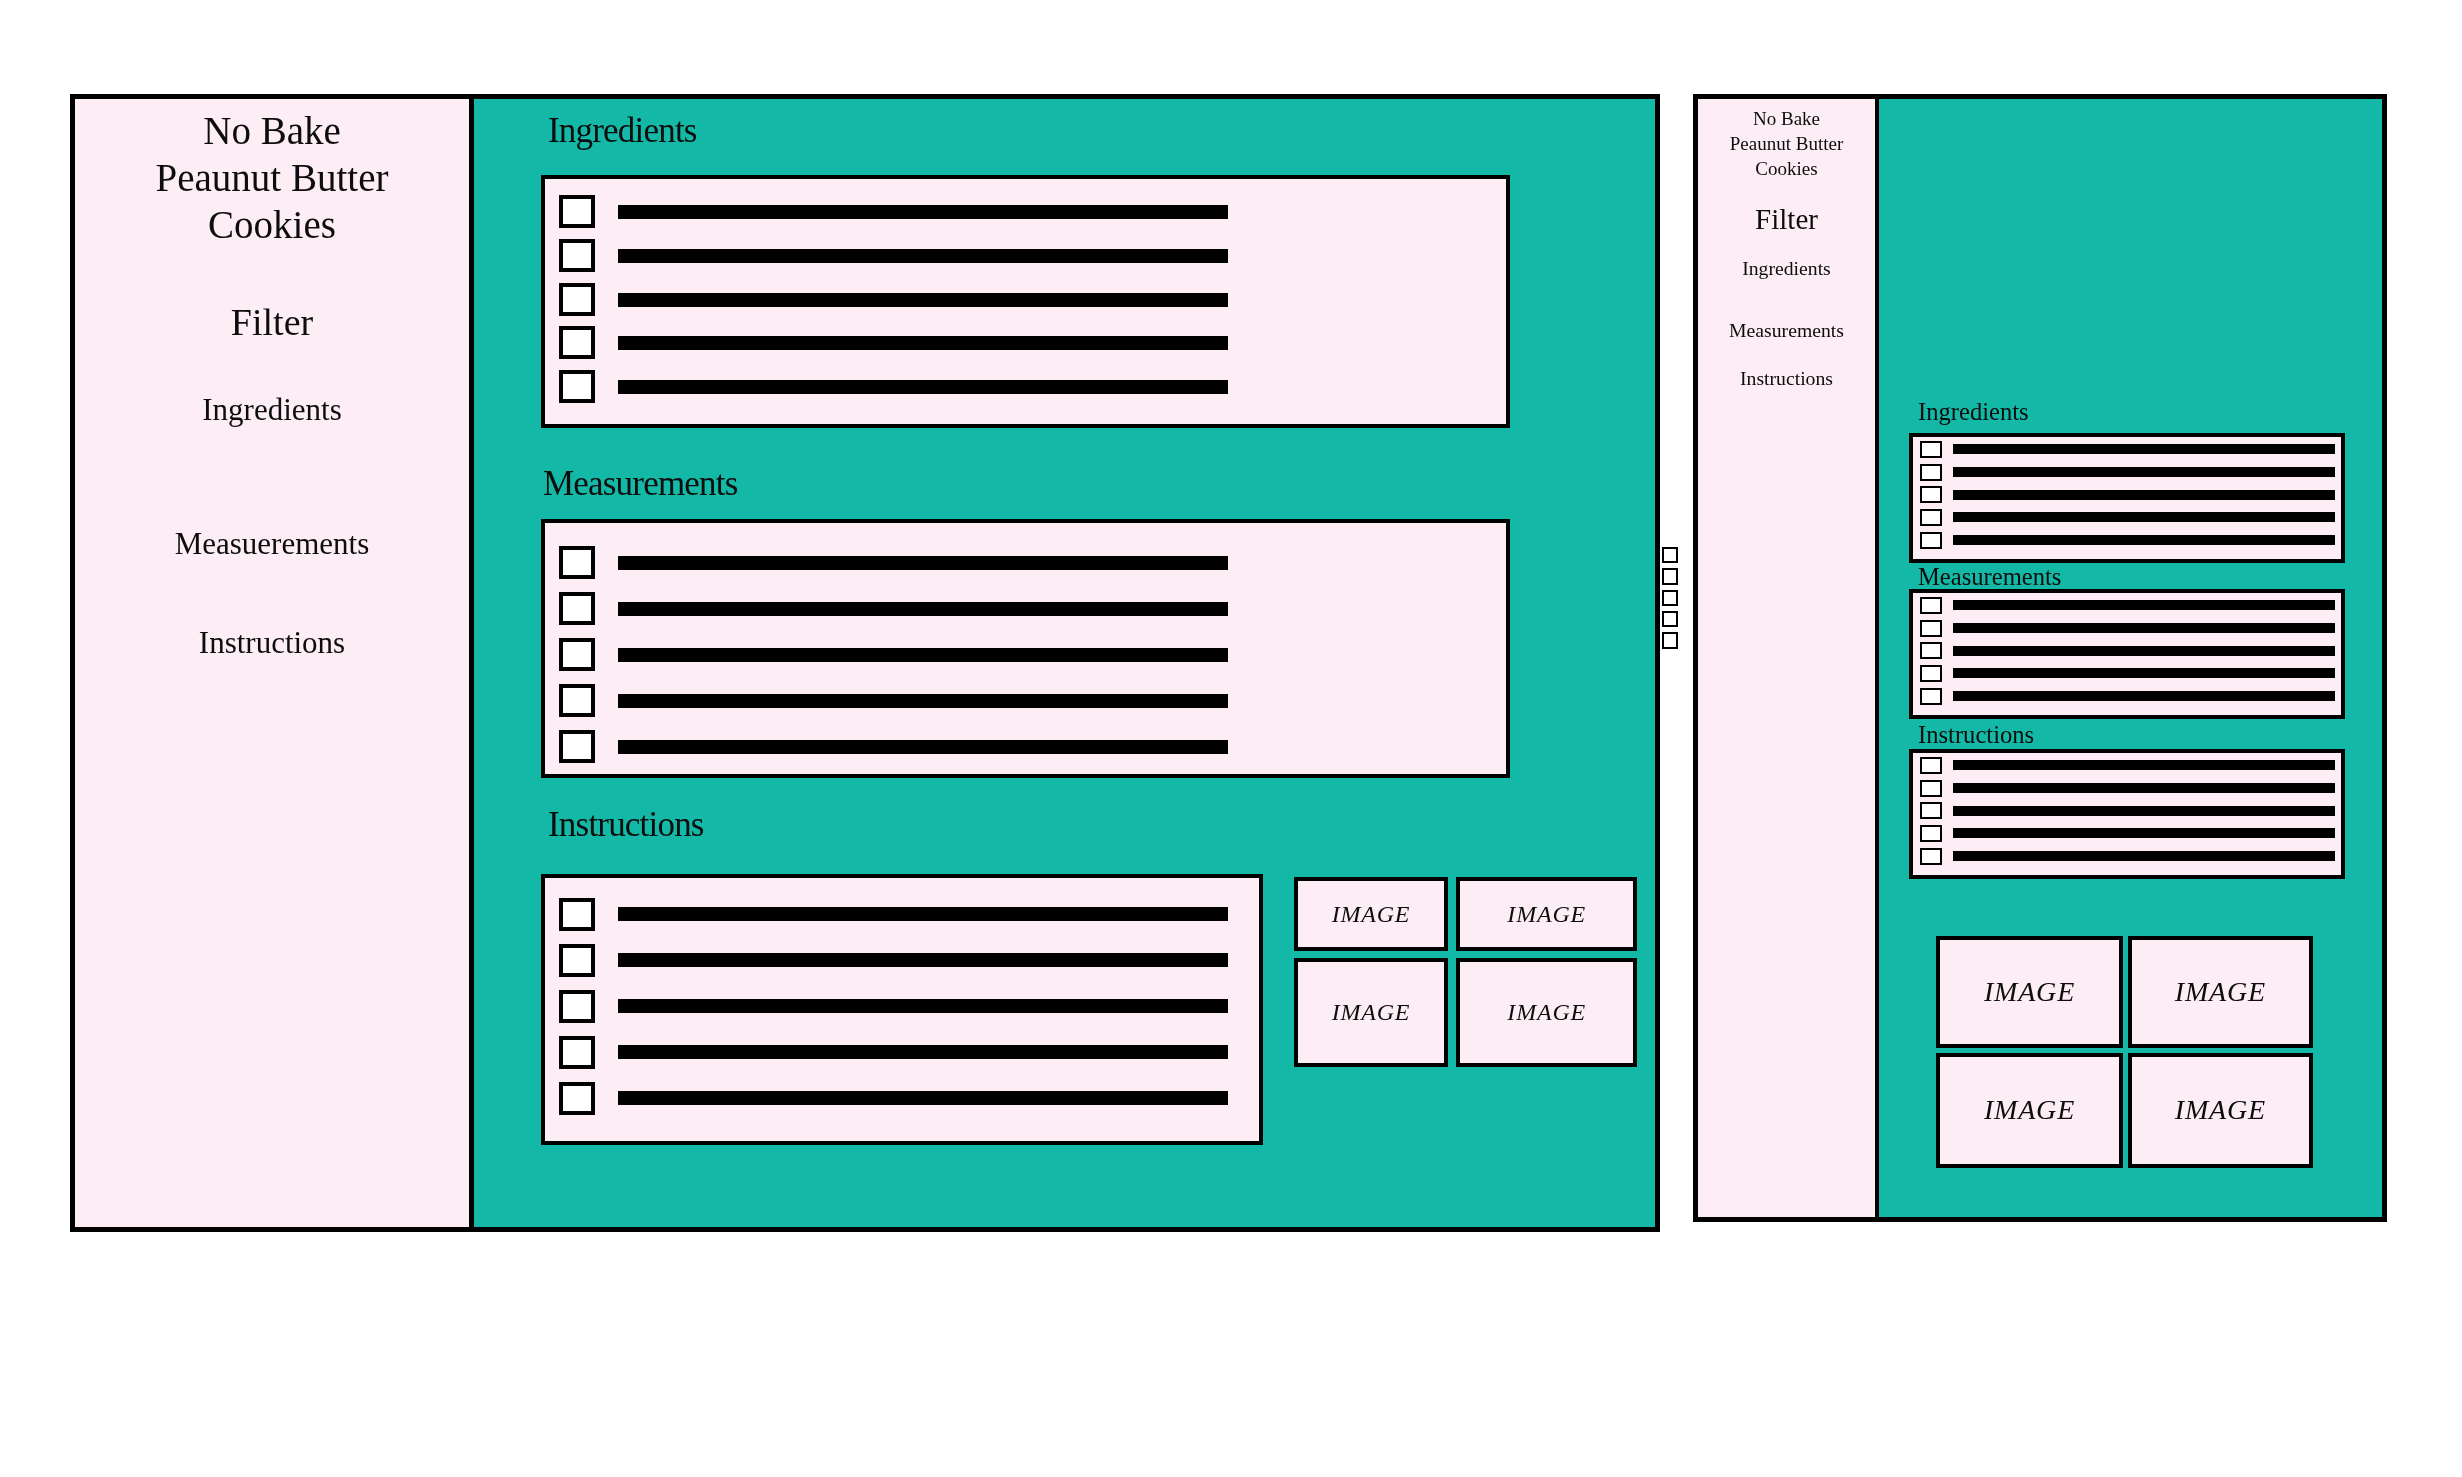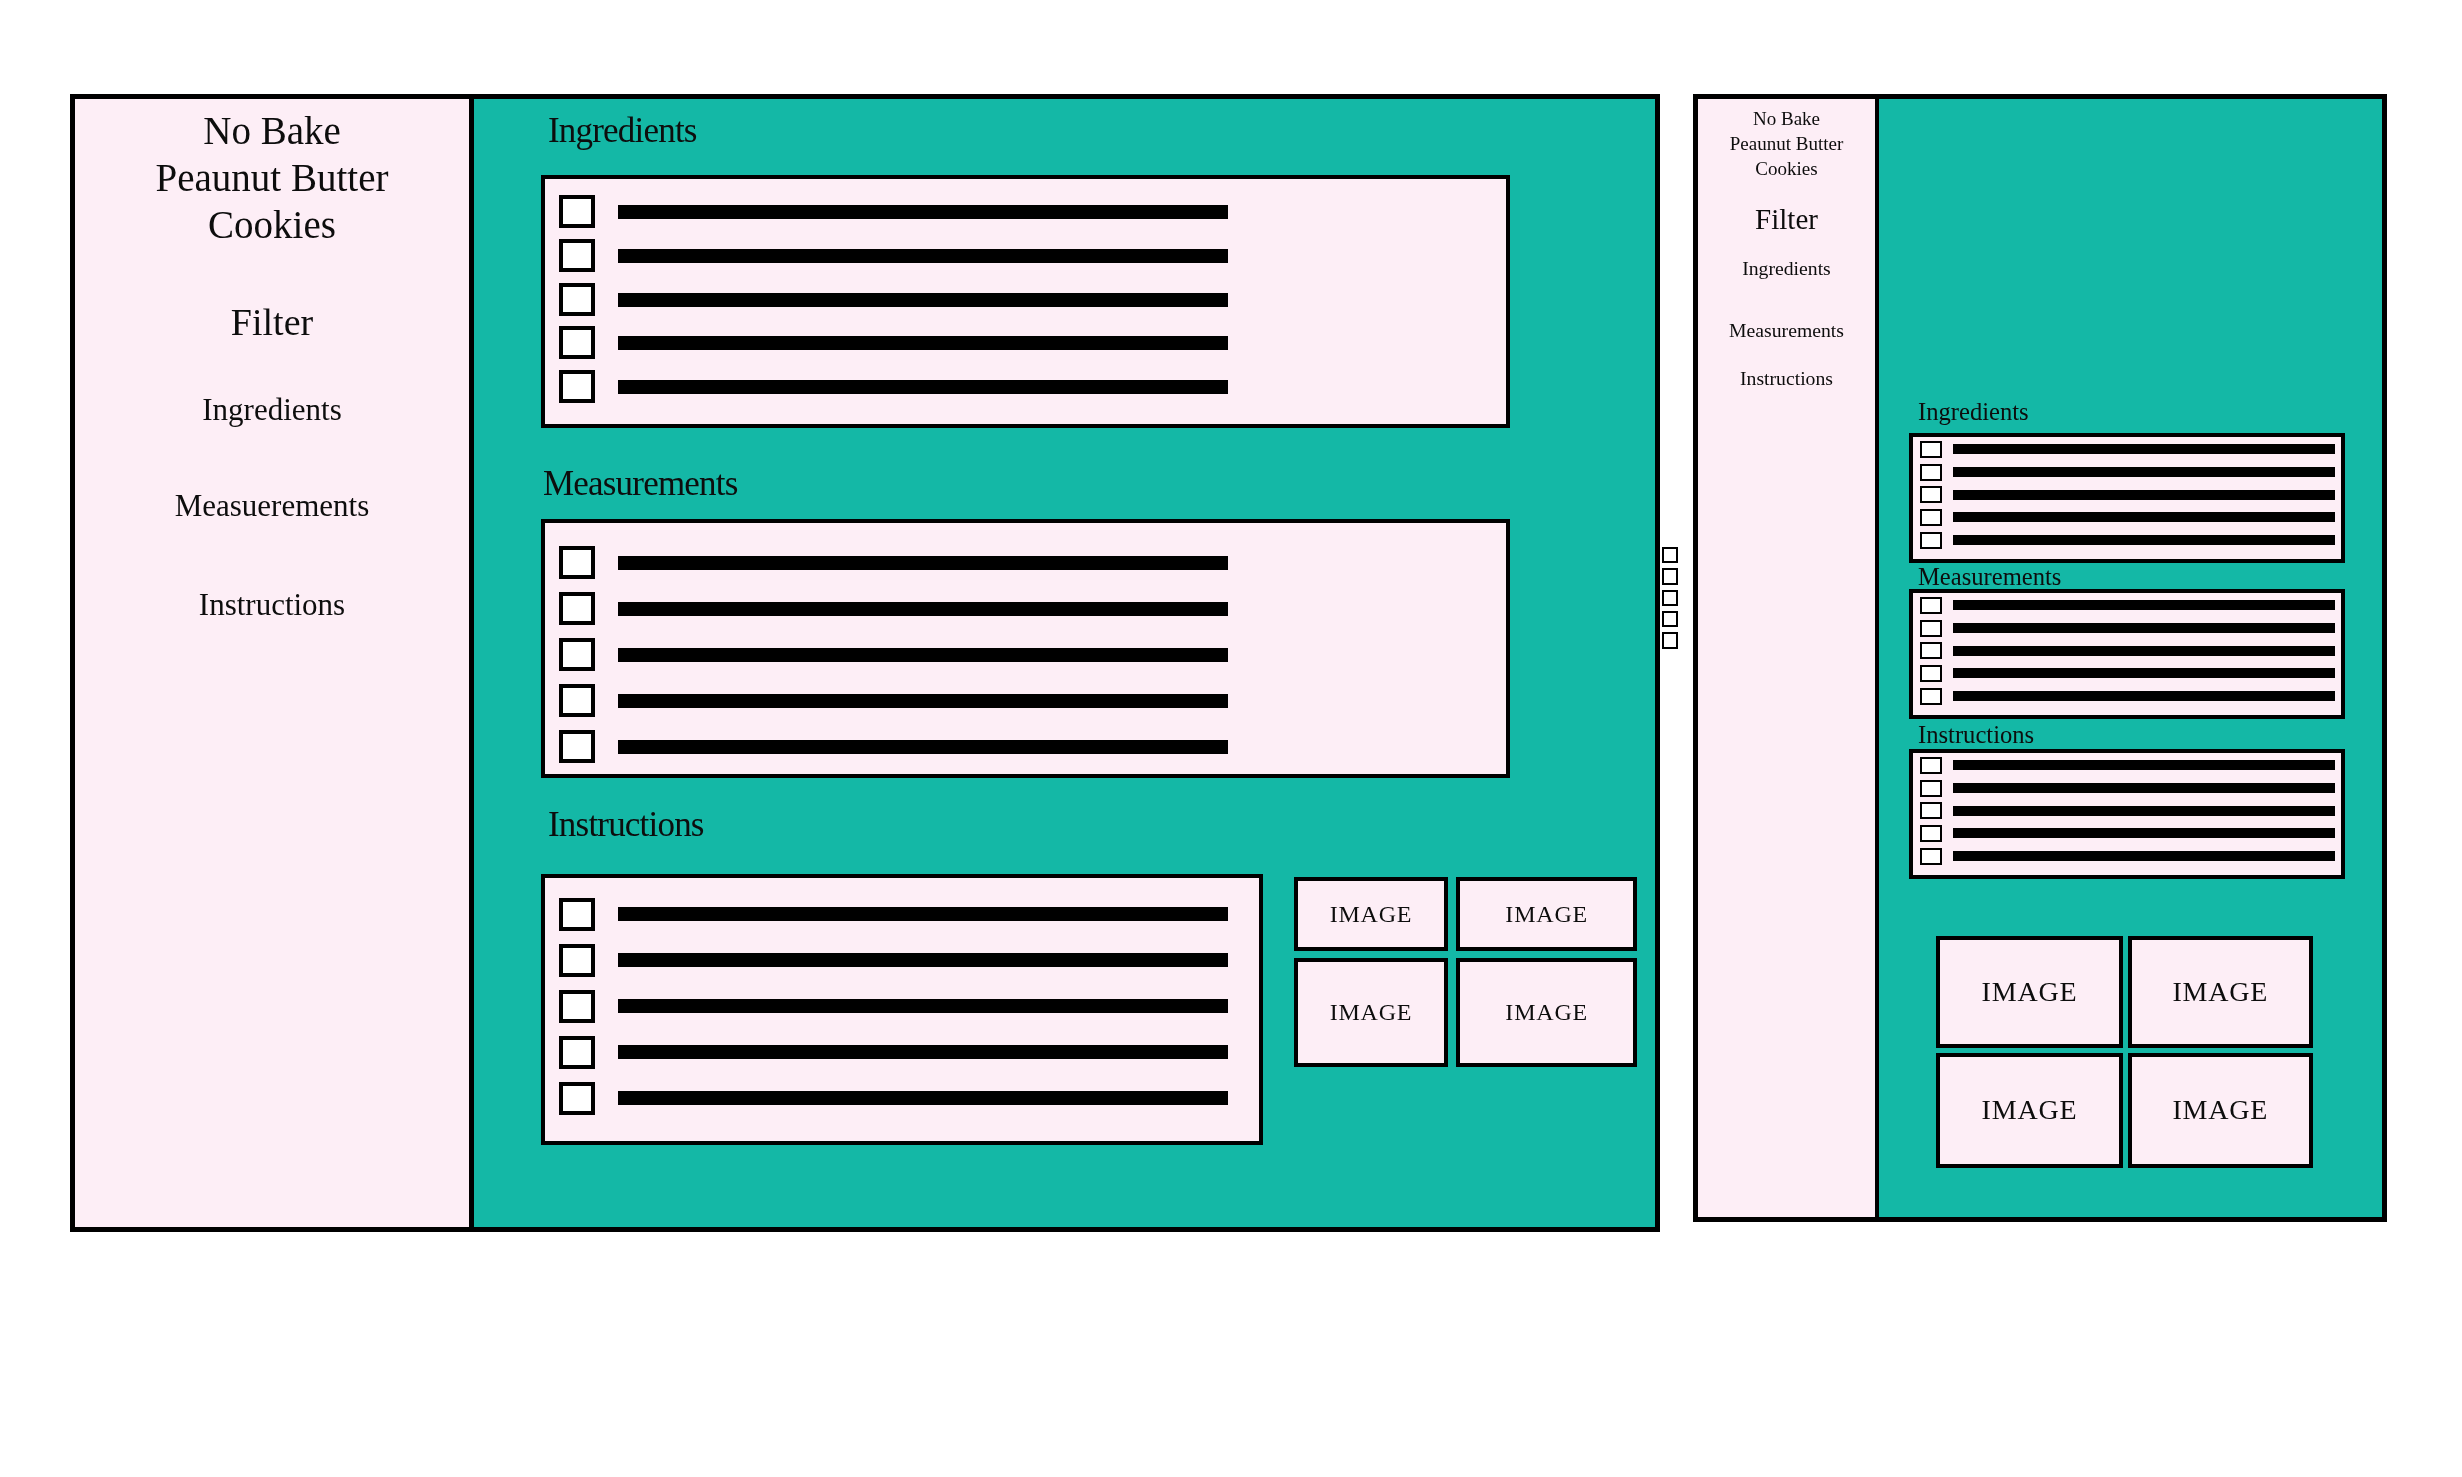--- a/index.html
+++ b/index.html
@@ -8,36 +8,36 @@
     font-family:"Liberation Serif", serif; color:#0d0d0d; overflow:hidden;
   }
   .panel { position:absolute; border:5.7px solid #000; box-sizing:border-box; display:flex; background:#14b8a6; }
   
   .dp { left:70px; top:94px; width:1590px; height:1138px; }
   .dp-sidebar { width:399px; flex-shrink:0; border-right:5.7px solid #000; background:#fdeef6; box-sizing:border-box; text-align:center; }
   .dp-title { padding-top:8.2px; font-size:39px; line-height:47px; }
   .dp-filter { margin-top:51px; font-size:38px; line-height:46px; }
   .dp-nav-item { font-size:31px; line-height:38px; cursor:pointer; }
   .dp-nav-item.n0 { margin-top:46px; }
-  .dp-nav-item.n1 { margin-top:58px; }
+  .dp-nav-item.n1 { margin-top:96px; }
   .dp-nav-item.n2 { margin-top:61px; }
   .dp-main { position:relative; flex:1; }
   .dp-h { position:absolute; font-size:35px; line-height:43px; letter-spacing:-0.8px; }
   .dp-h.h0 { left:74px; top:9.8px; }
   .dp-h.h1 { left:69px; top:363px; }
   .dp-h.h2 { left:74px; top:704px; }
   .listbox { position:absolute; background:#fdeef6; border:4.9px solid #000; box-sizing:border-box; overflow:hidden; }
   .dp-box0 { left:67px; top:76px;  width:969px; height:253px; padding:16.4px 0 0 14px; }
   .dp-box1 { left:67px; top:420px; width:969px; height:259px; padding:23px 0 0 14px; }
   .dp-box2 { left:67px; top:775px; width:722px;  height:271px; padding:19.7px 0 0 14px; }
   .row-lg { display:flex; align-items:flex-start; margin-bottom:10.7px; }
   .dp-box1 .row-lg, .dp-box2 .row-lg { margin-bottom:13px; }
   .cb-lg { width:36px; height:33px; border:4.1px solid #000; background:#fff; box-sizing:border-box; flex-shrink:0; }
   .bar-lg { width:610px; height:14px; background:#000; margin-left:23px; margin-top:9.8px; }
-  .grid { position:absolute; display:grid; }
+  .grid { position:absolute; display:grid;font-style:italic; }
   .dp-grid { left:820px; top:778px; width:345px; height:193px;
              grid-template-columns:154px 181px; grid-template-rows:74px 109px; column-gap:8.2px; row-gap:6.6px; }
   .cell { border:4.9px solid #000; background:#fdeef6; box-sizing:border-box;
           display:flex; align-items:center; justify-content:center; font-size:24px; letter-spacing:0.8px; }
   
   .divider-strip { position:absolute; left:1662px; top:547px; display:flex; flex-direction:column; gap:4.9px; }
   .cb-sm { width:16.4px; height:16.4px; border:2.5px solid #000; background:#fff; box-sizing:border-box; }
   
   .mp { left:1693px; top:94px; width:694px; height:1128px; }
   .mp-sidebar { width:181px; flex-shrink:0; border-right:4.9px solid #000; background:#fdeef6; box-sizing:border-box; text-align:center; }

